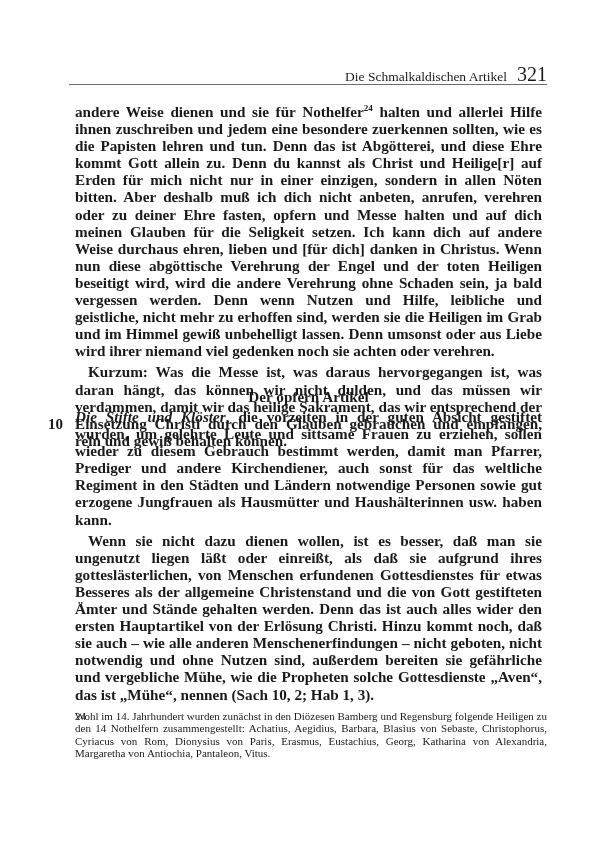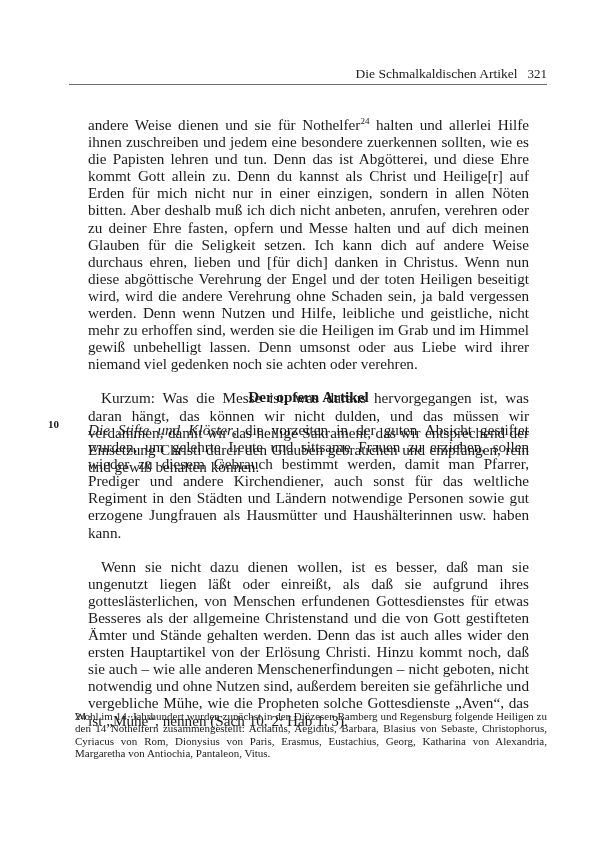--- a/index.html
+++ b/index.html
@@ -8,38 +8,38 @@
       position: relative; overflow: hidden;
       font-family: "Liberation Serif", "DejaVu Serif", serif;
       color: #1a1a1a;
     }
     .running-head {
       position: absolute; left: 69px; top: 66px; width: 478px; height: 18px;
       border-bottom: 1.5px solid #6e6e6e;
       text-align: right; font-size: 13.5px; line-height: 16px;
     }
     .running-head .title { margin-right: 10px; }
-    .running-head .pagenum { font-size: 13px; }
+    .running-head .pagenum { font-size: 20px; }
     .body-text {
       position: absolute; left: 71px; width: 475px;
       font-size: 15.2px; line-height: 17.1px; text-align: justify;
       hyphens: manual;
     }
-    .body-text p { margin: 17px; }
+    .body-text p { margin: 4px; font-weight: bold; }
     .body-text p.indent { text-indent: 13px; }
     sup.fnref { font-size: 9px; line-height: 0; vertical-align: 6px; }
     #block1 { top: 99px; }
     .heading {
       position: absolute; left: 71px; width: 475px; top: 388px;
       text-align: center; font-weight: bold; font-size: 15.2px; line-height: 18px;
     }
     #block2 { top: 404px; }
     .margin-num {
       position: absolute; left: 48px; top: 416px;
-      font-weight: bold; font-size: 11px; line-height: 17.1px;
+      font-weight: bold; font-size: 15px; line-height: 17.1px;
     }
     .footnote {
       position: absolute; left: 75px; top: 710px; width: 472px;
       font-size: 11px; line-height: 12.3px; text-align: justify;
     }
     .footnote .fn-num { position: absolute; left: 0; top: 0; }
     .footnote .fn-text { display: block; }
     em { font-style: italic; }
   </style>
 </head>

